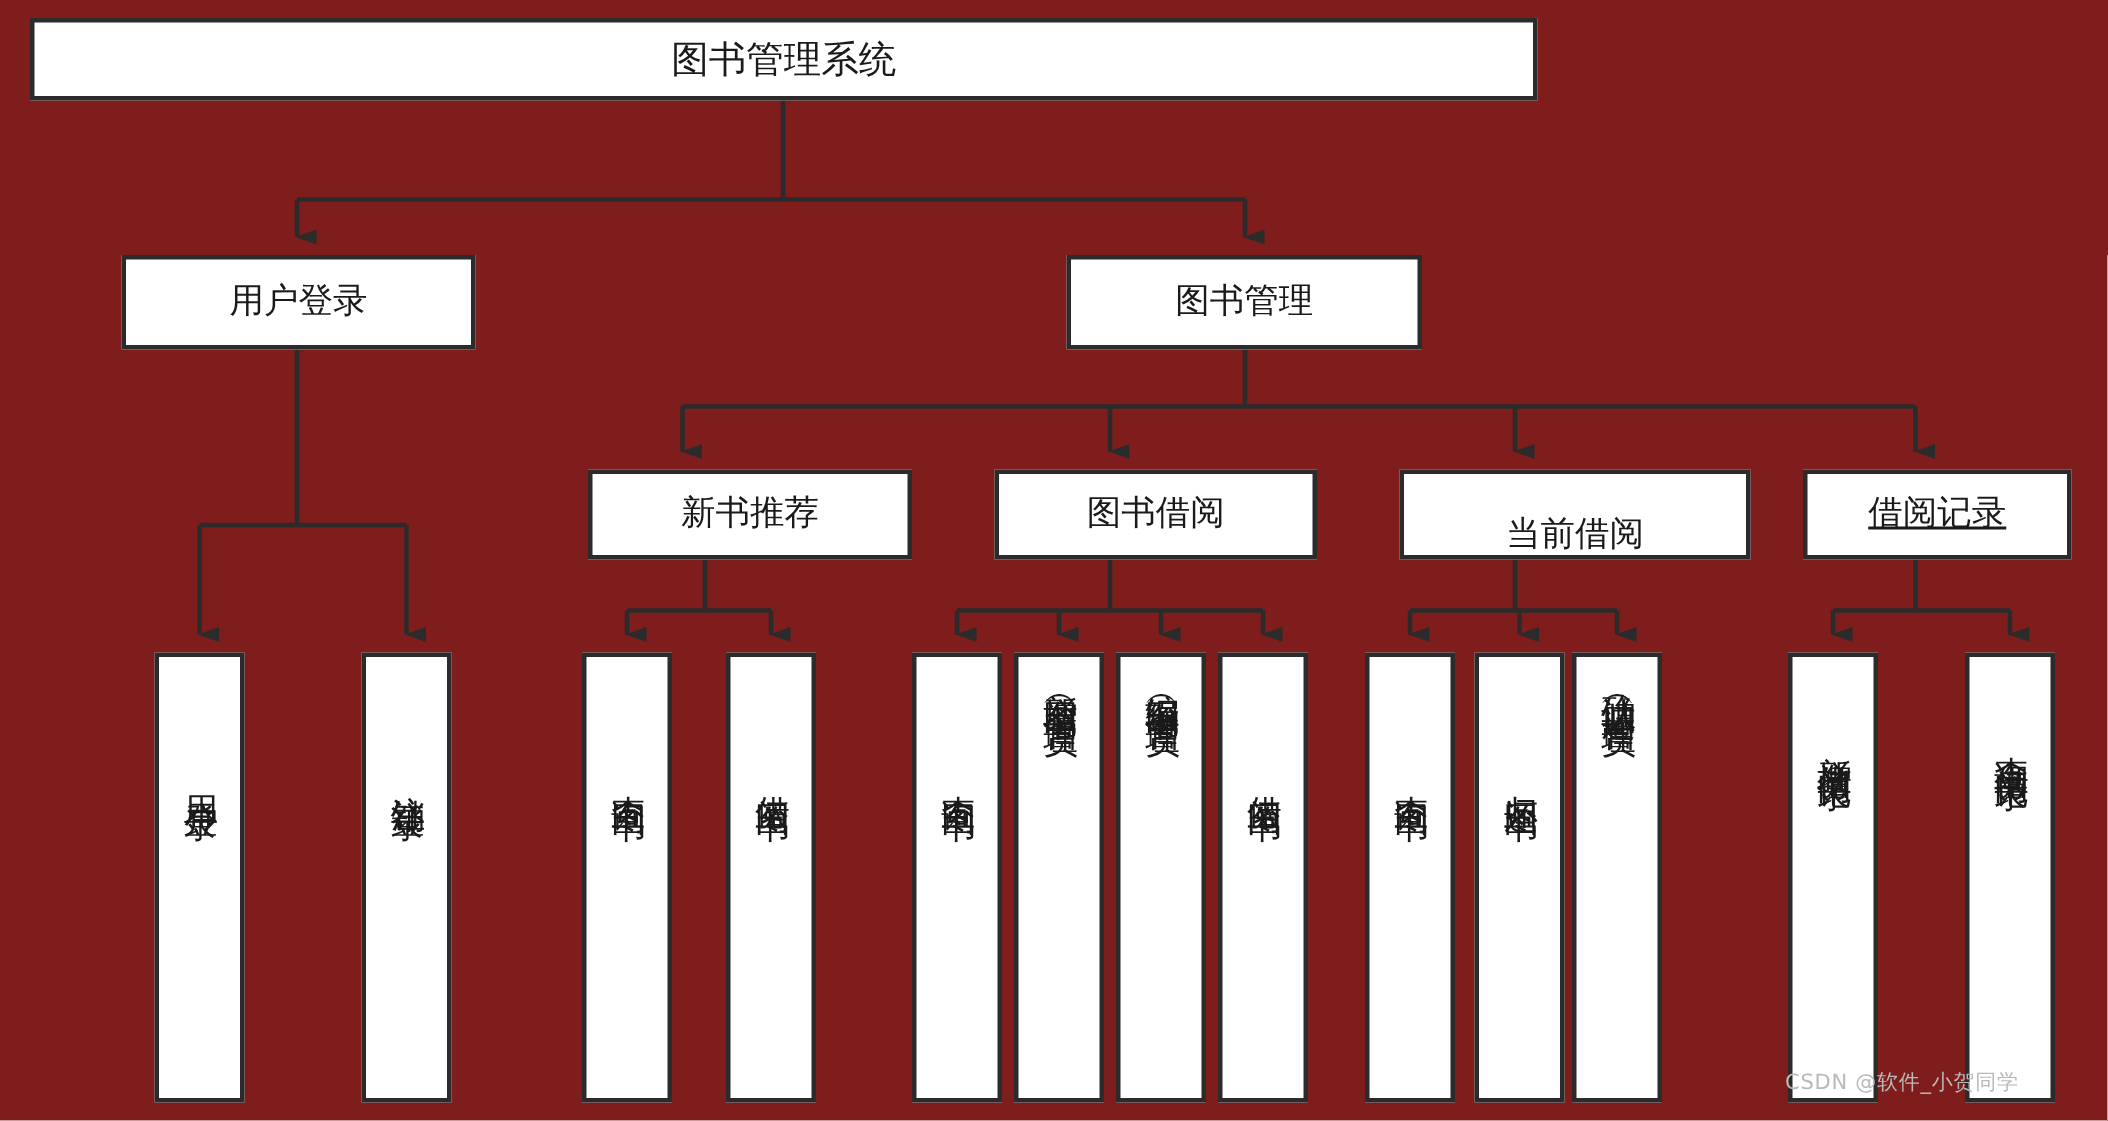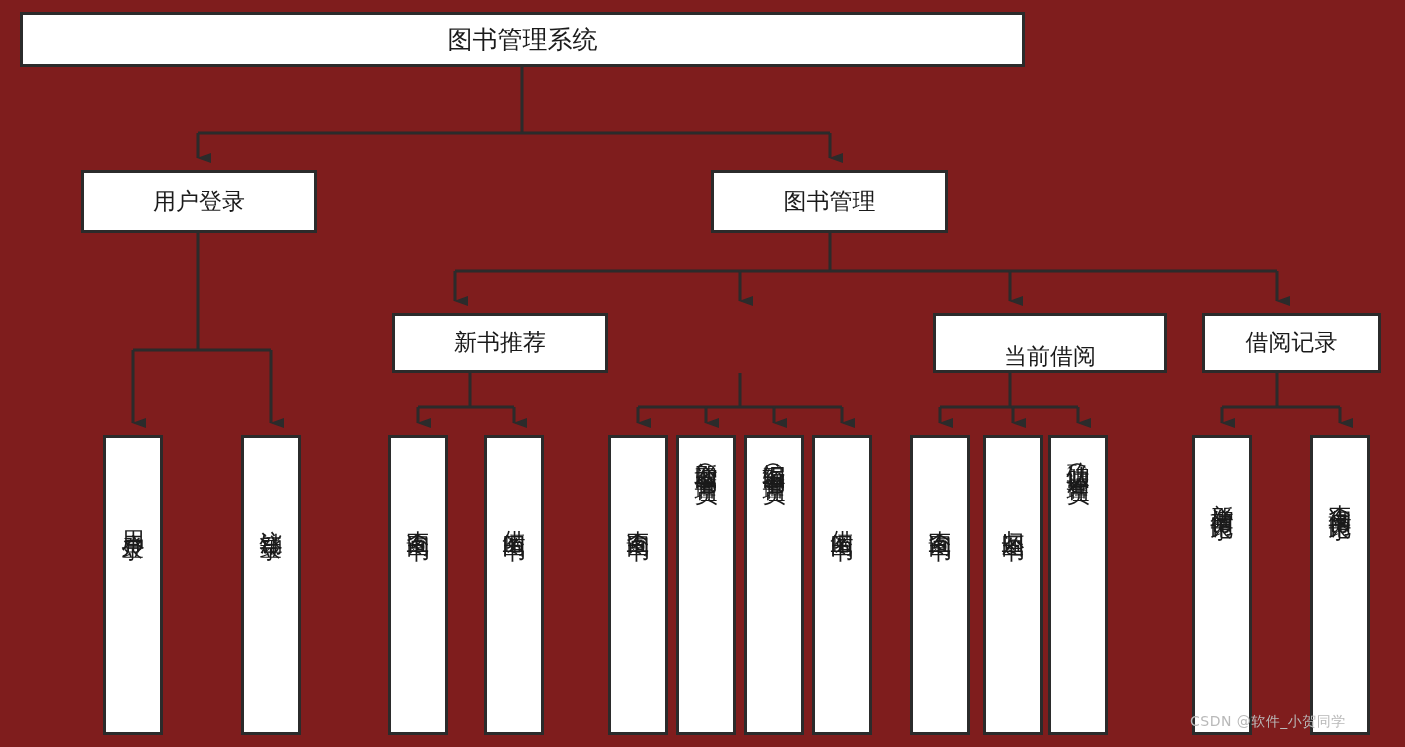--- a/index.html
+++ b/index.html
@@ -60,21 +60,21 @@
   
   .node.lvl2 {
     top: 313px;
     height: 60px;
     font-size: 23px;
     margin-left: 30px;
   }
   .node.n-new-book   { left: 362px;  width: 216px; }
   .node.n-borrow     { left: 633px;  width: 215px; }
   .node.n-current    { left: 903px;  width: 234px; align-items: flex-end; }
-  .node.n-record     { left: 1172px; width: 179px; }
+  .node.n-record     { left: 1172px; width: 179px; text-decoration: underline; }
   
   .node.leaf {
     top: 435px;
     width: 60px;
     height: 300px;
     font-size: 23px;
     align-items: flex-start;
     justify-content: center;
     padding-top: 2px;
   }
@@ -177,20 +177,23 @@
   <div class="node lvl1 n-user-login">
     <span class="node-label">用户登录</span>
   </div>
   <div class="node lvl1 n-book-manage">
     <span class="node-label">图书管理</span>
   </div>
 
   <div class="node lvl2 n-new-book">
     <span class="node-label">新书推荐</span>
   </div>
+  <div class="node lvl2 n-borrow">
+    <span class="node-label">图书借阅</span>
+  </div>
   <div class="node lvl2 n-current">
     <span class="node-label">当前借阅</span>
   </div>
   <div class="node lvl2 n-record">
     <span class="node-label">借阅记录</span>
   </div>
 
   <div class="node leaf short leaf-c0">
     <span class="node-label">用户登录</span>
   </div>

